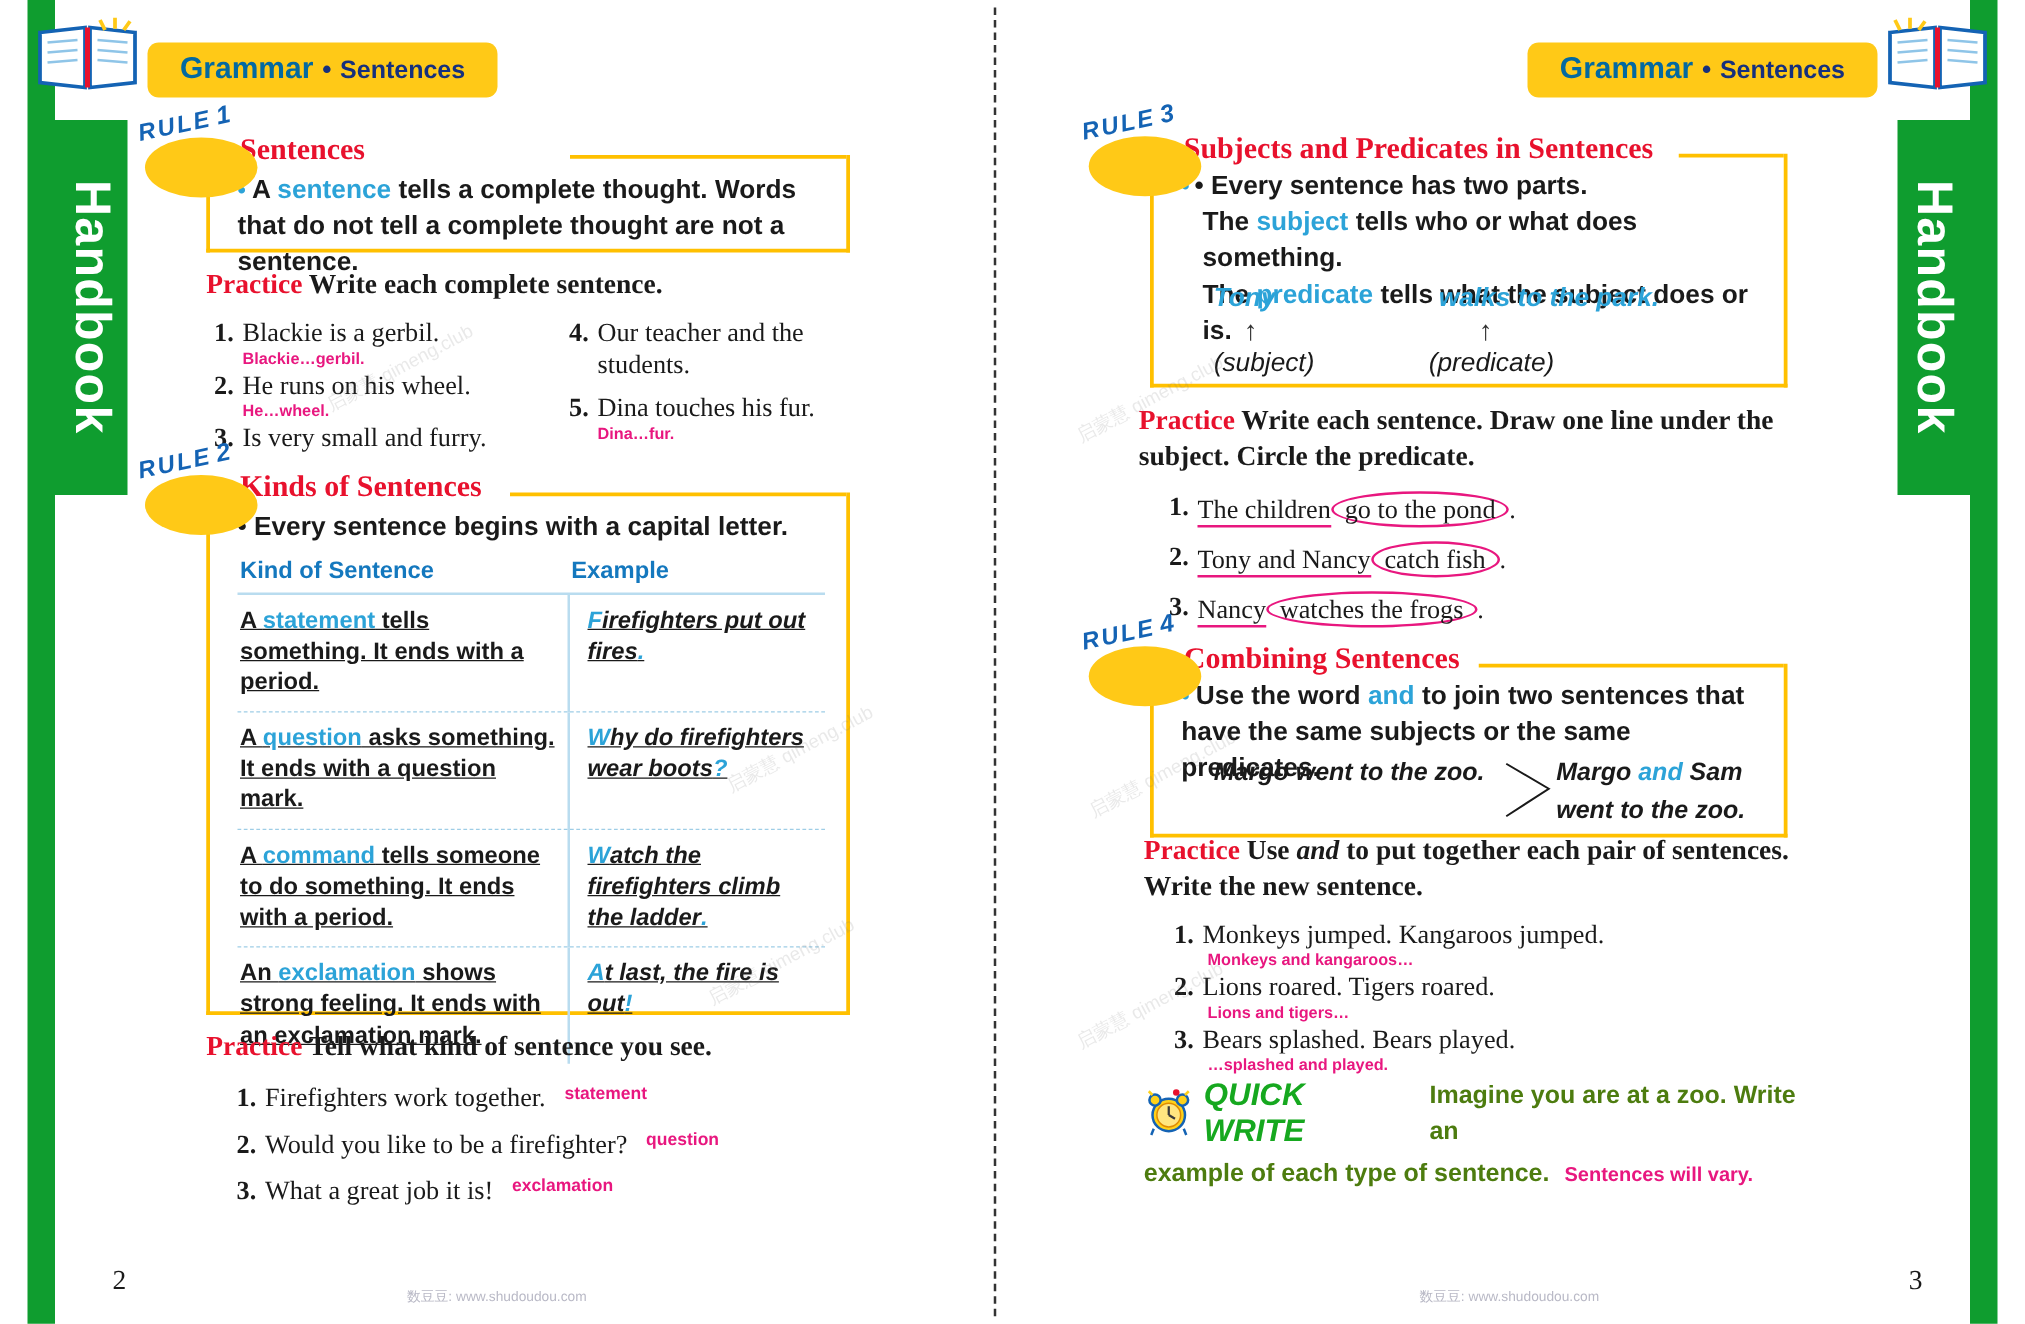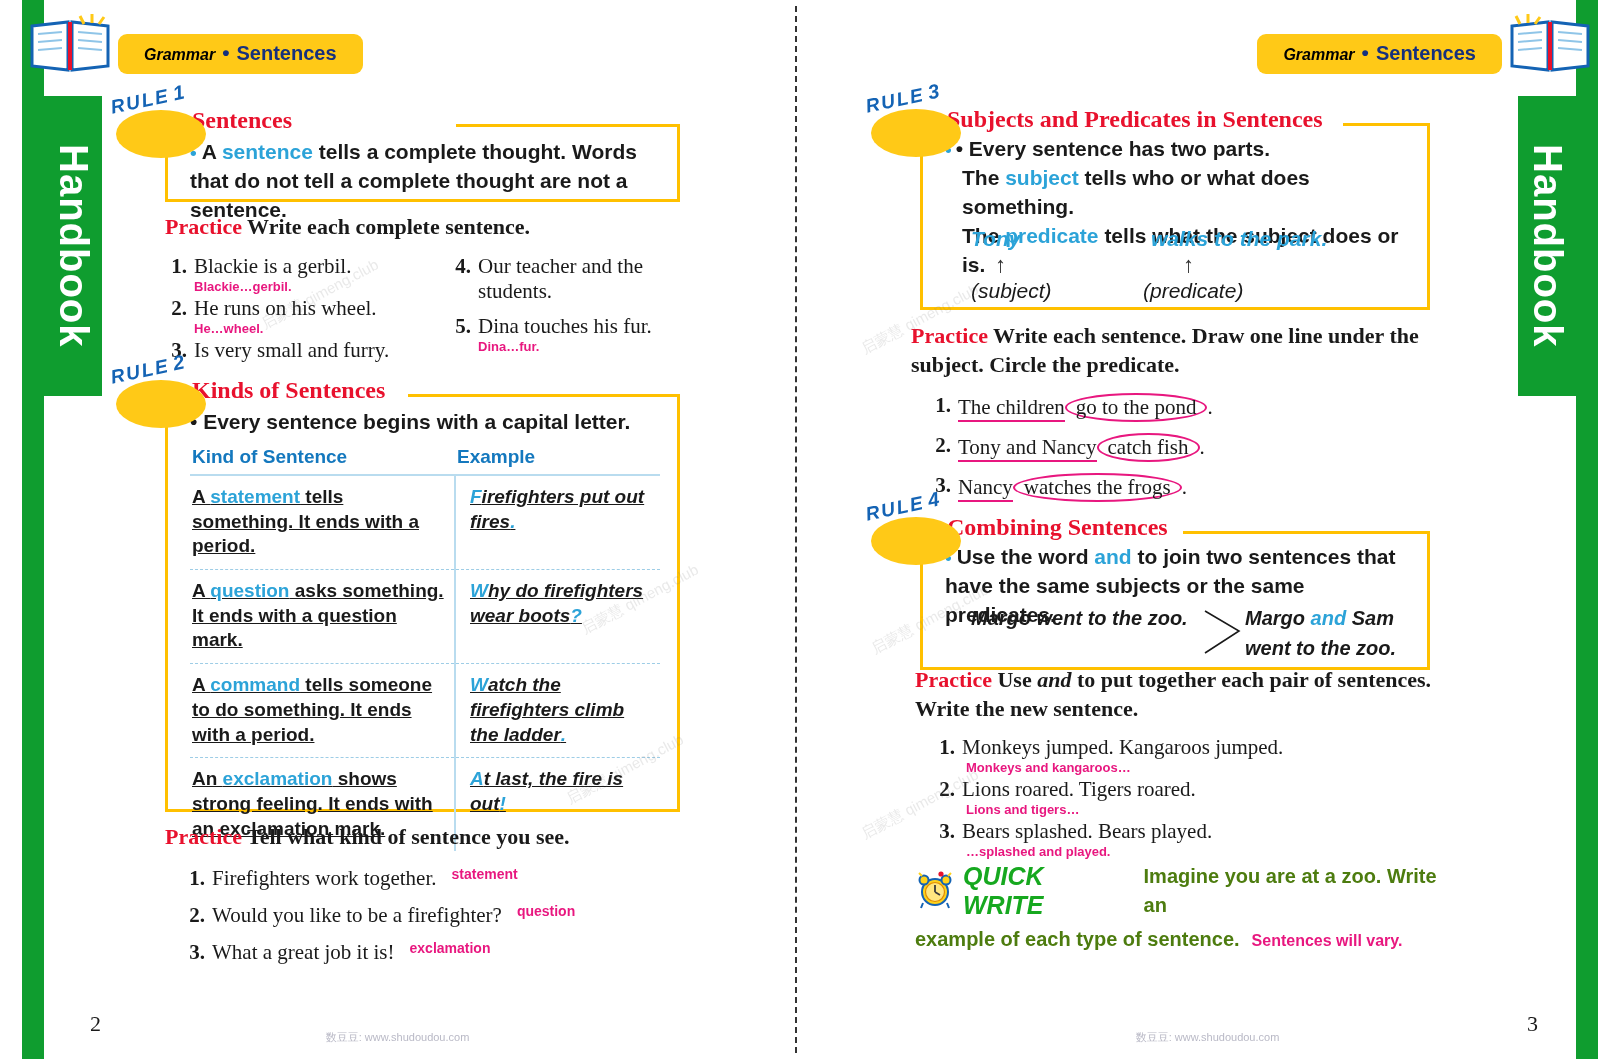--- a/index.html
+++ b/index.html
@@ -46,21 +46,21 @@
   .page-right { width: 825px; }
 
   
   .banner {
     position: absolute; top: 34px;
     background: #ffc917;
     border-radius: 9px;
     padding: 7px 26px 9px 26px;
     font-size: 21px; white-space: nowrap;
   }
-  .banner .b-grammar { color: #000000; font-weight: bold; font-style: italic; font-size: 16px; }
+  .banner .b-grammar { color: #0369a1; font-weight: bold; font-size: 24px; }
   .banner .b-dot { color: #16307d; font-weight: bold; margin: 0 7px; }
   .banner .b-sub { color: #16307d; font-weight: bold; font-size: 20px; }
   .banner-left  { left: 118px; }
   .banner-right { right: 118px; }
 
   
   .book-icon { position: absolute; top: 14px; width: 84px; height: 62px; }
   .book-left  { left: 28px; }
   .book-right { right: 28px; }
 

